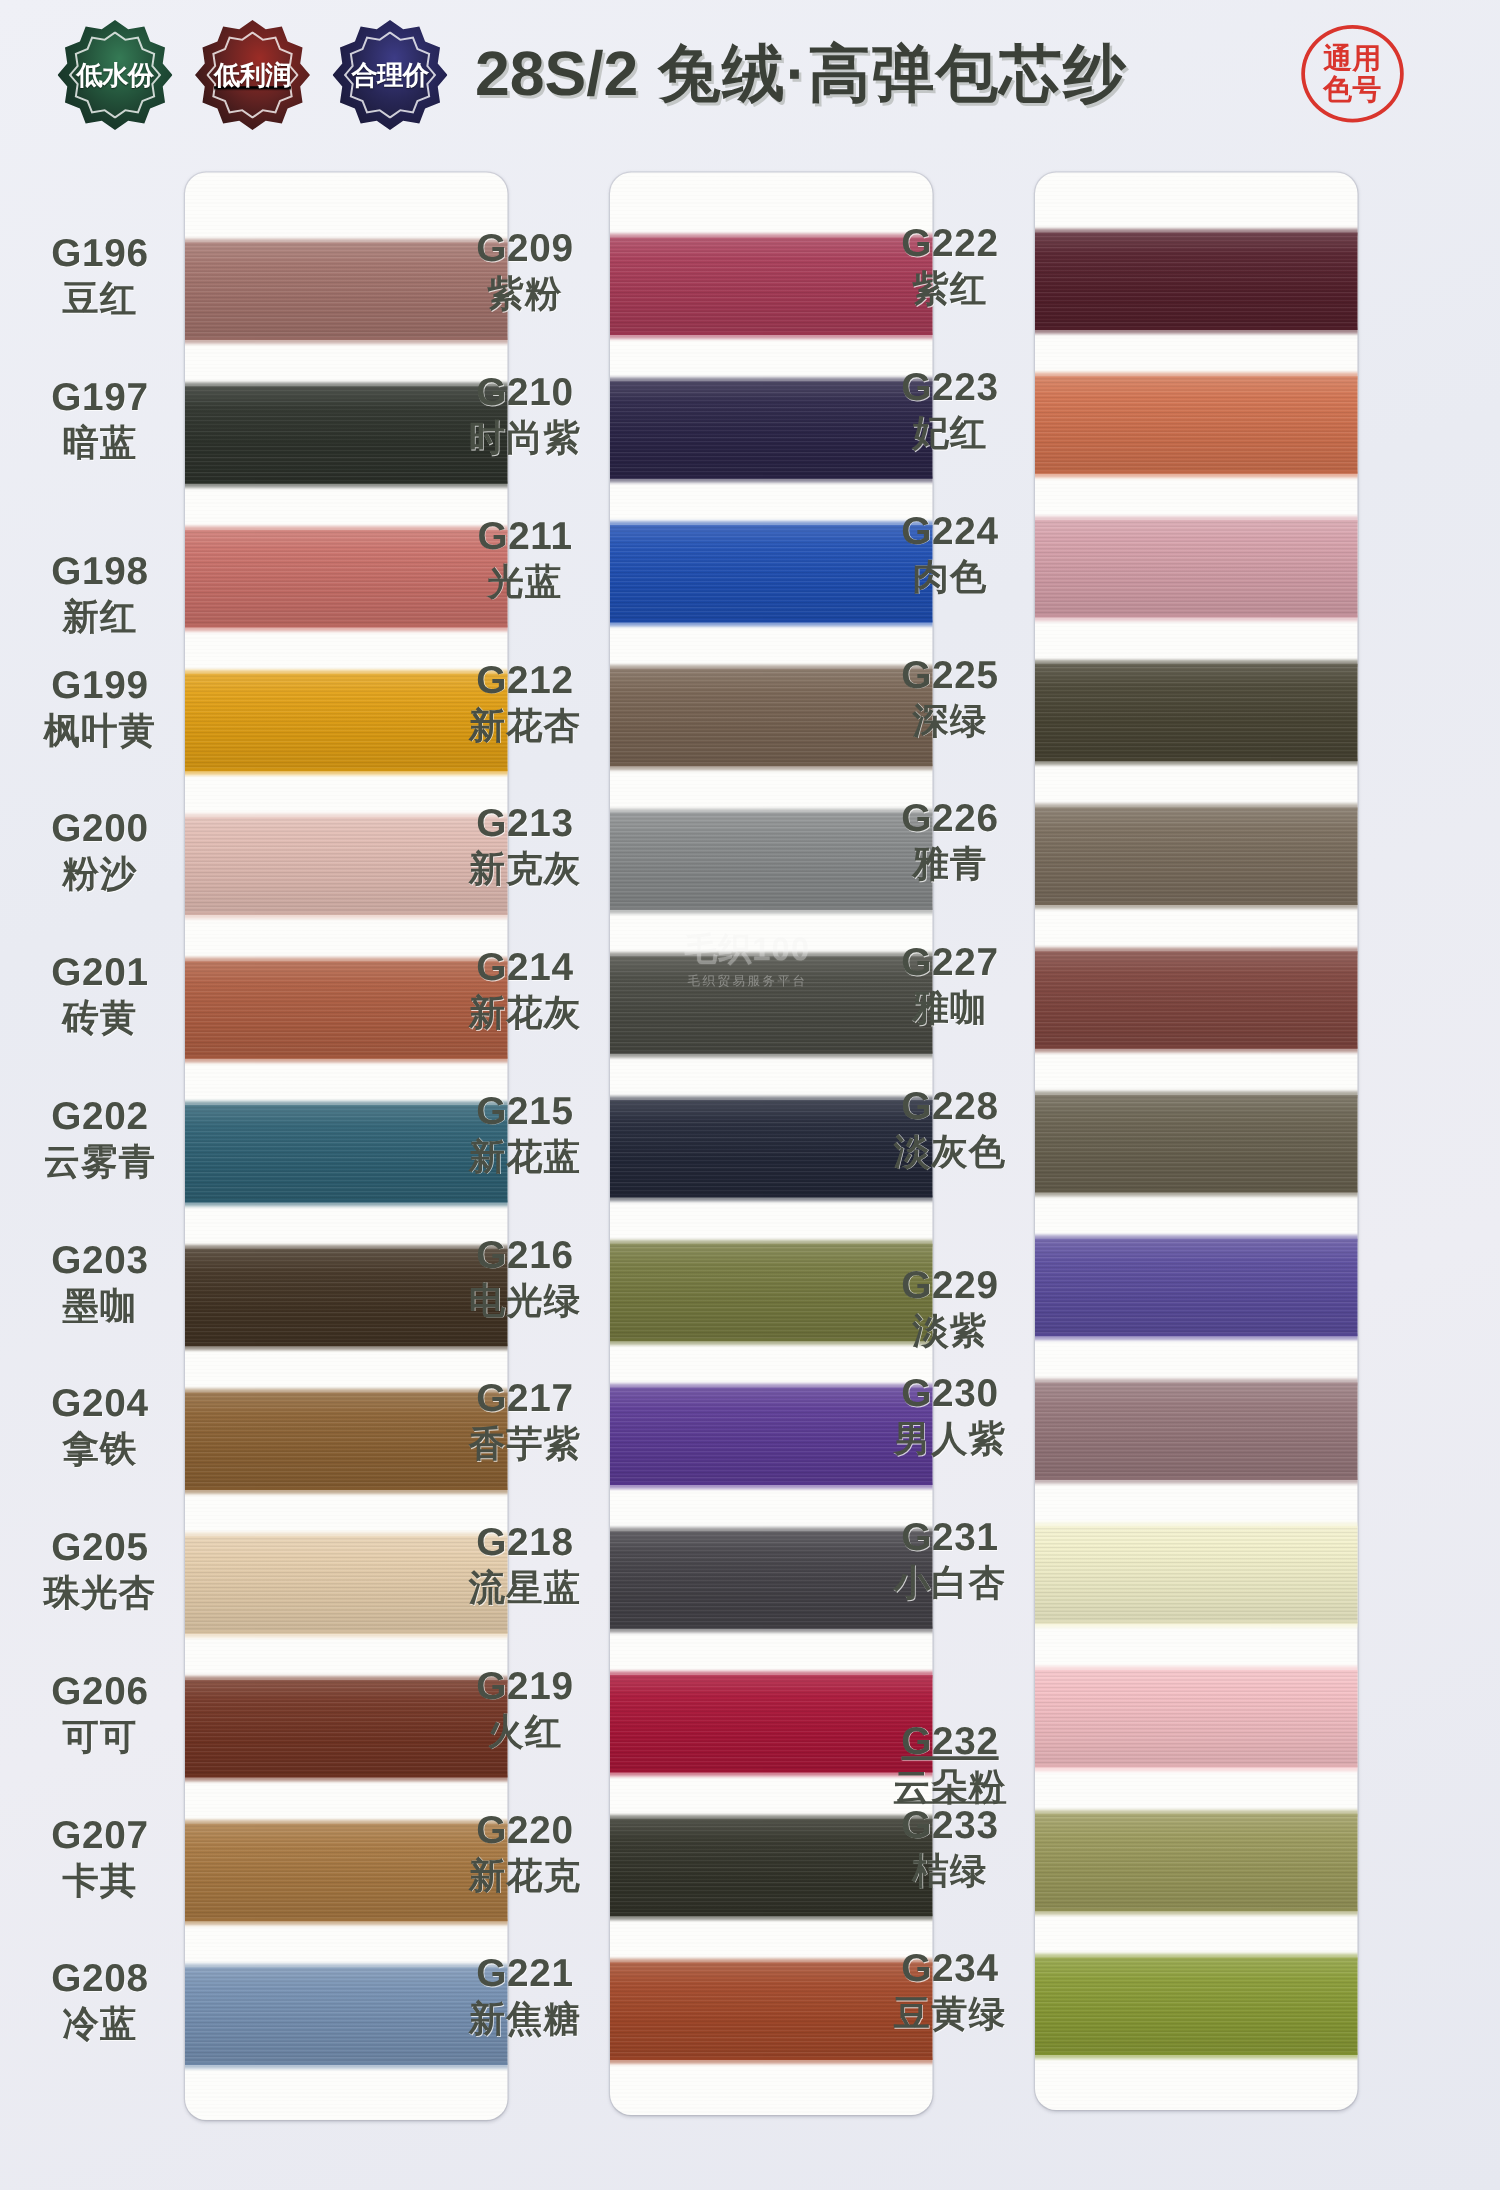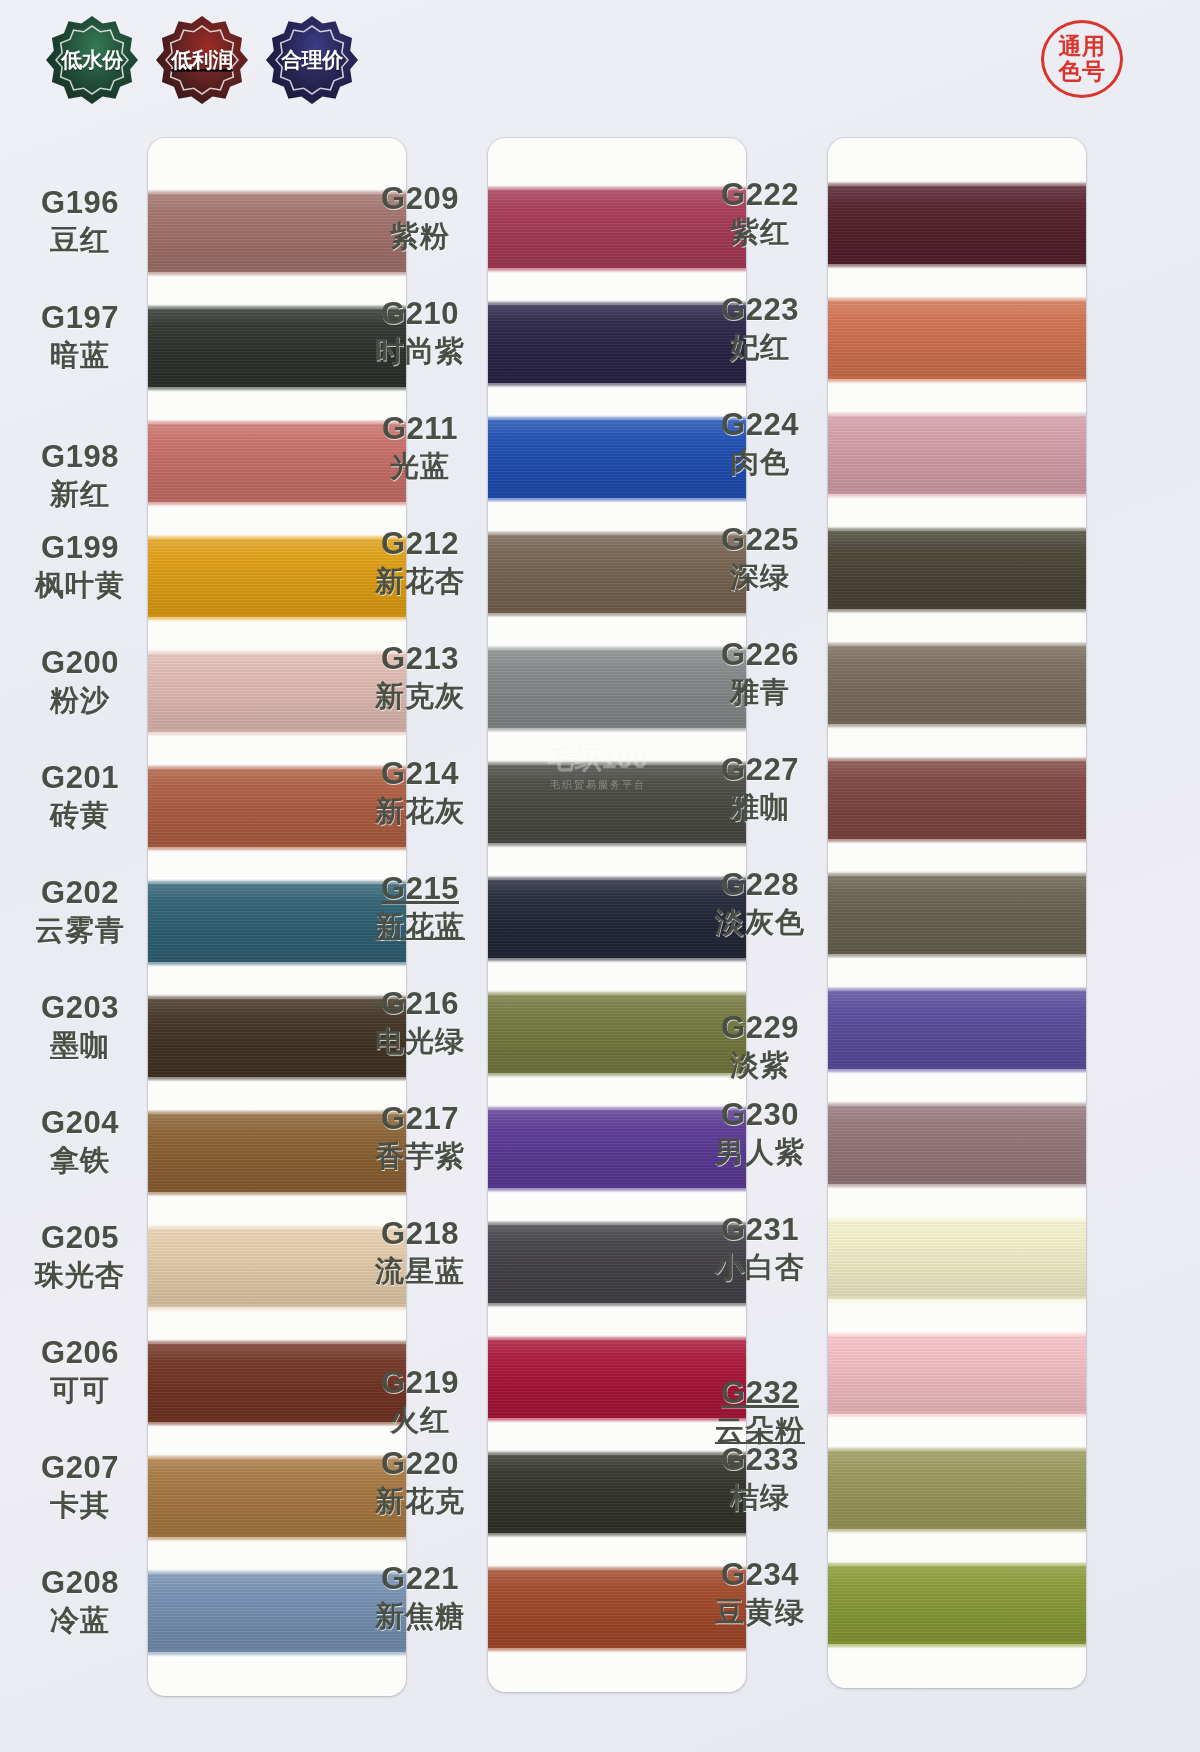--- a/index.html
+++ b/index.html
@@ -221,20 +221,24 @@
       <span class="btext">低利润</span>
     </div>
 
     <div class="badge" id="badge-3">
       <div class="star outer"></div>
       <div class="ringline"></div>
       <div class="ringfill"></div>
       <span class="btext">合理价</span>
     </div>
 
+    <div id="title">
+      <span class="tnum">28S/2</span>
+      <span class="tcn">兔绒·高弹包芯纱</span>
+    </div>
 
     <div id="stamp">
       <span>通用</span>
       <span>色号</span>
     </div>
   </div>
 
   <div class="card" id="card-1">
     <div class="paper-tex"></div>
   <div class="band" style="top: 56px; height: 78px; background: rgb(163, 115, 108);">
@@ -552,37 +556,37 @@
           <div class="name">新花杏</div>
         </div>
         <div class="lbl" style="top: 642px;">
           <div class="code">G213</div>
           <div class="name">新克灰</div>
         </div>
         <div class="lbl" style="top: 757px;">
           <div class="code">G214</div>
           <div class="name">新花灰</div>
         </div>
-        <div class="lbl" style="top: 872px; text-decoration: underline;">
+        <div class="lbl" style="top: 872px;">
           <div class="code">G215</div>
           <div class="name">新花蓝</div>
         </div>
         <div class="lbl" style="top: 987px;">
           <div class="code">G216</div>
           <div class="name">电光绿</div>
         </div>
         <div class="lbl" style="top: 1102px;">
           <div class="code">G217</div>
           <div class="name">香芋紫</div>
         </div>
         <div class="lbl" style="top: 1217px;">
           <div class="code">G218</div>
           <div class="name">流星蓝</div>
         </div>
-        <div class="lbl" style="top: 1366px;">
+        <div class="lbl" style="top: 1332px;">
           <div class="code">G219</div>
           <div class="name">火红</div>
         </div>
         <div class="lbl" style="top: 1447px;">
           <div class="code">G220</div>
           <div class="name">新花克</div>
         </div>
         <div class="lbl" style="top: 1562px;">
           <div class="code">G221</div>
           <div class="name">新焦糖</div>

